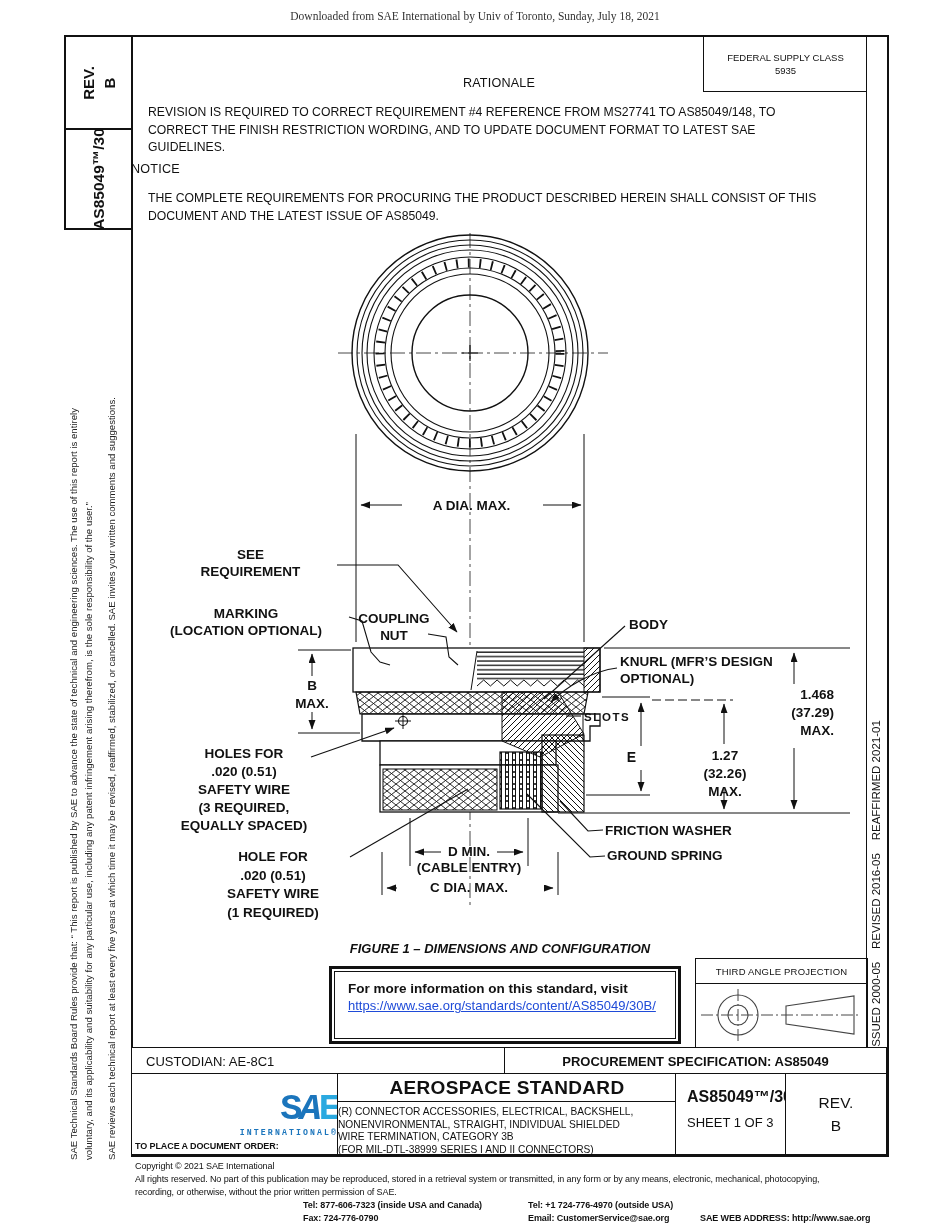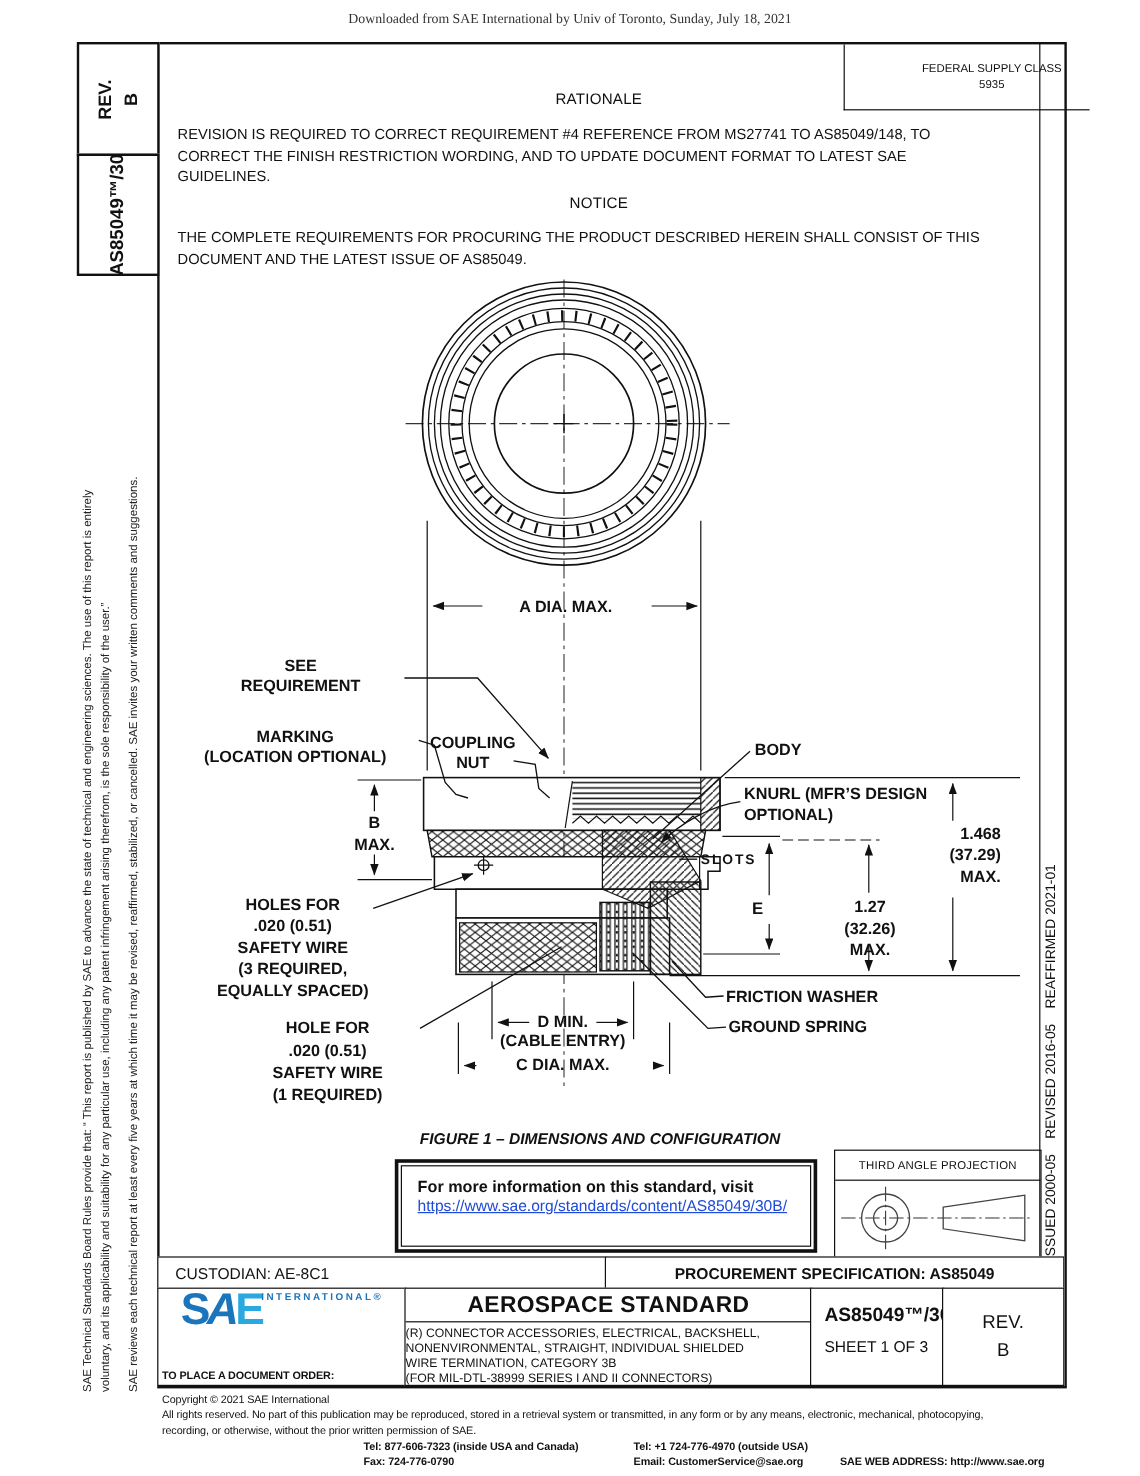--- a/index.html
+++ b/index.html
@@ -4,21 +4,21 @@
 <style>
   html,body{margin:0;padding:0;background:#e8e8e8;}
   .page{position:relative;width:950px;height:1230px;background:#ffffff;overflow:hidden;
         font-family:"Liberation Sans",sans-serif;color:#111;}
   .abs{position:absolute;}
   .serif{font-family:"Liberation Serif",serif;}
   
   .frame{position:absolute;left:131px;top:35px;width:754px;height:1118px;border:2px solid #111;}
   .stripline{position:absolute;left:866px;top:35px;width:0;height:1012px;border-left:1.6px solid #111;}
   .fscbox{position:absolute;left:703px;top:37px;width:163px;height:54px;border-left:1.4px solid #111;border-bottom:1.4px solid #111;
-          display:flex;flex-direction:column;align-items:center;justify-content:center;font-size:9.5px;line-height:13px;padding-left:41px;}
+          display:flex;flex-direction:column;align-items:center;justify-content:center;font-size:9.5px;line-height:13px;}
   .lbox{position:absolute;left:64px;border:2px solid #111;background:#fff;display:flex;align-items:center;justify-content:center;}
   .vtext{transform:rotate(-90deg);white-space:pre-line;text-align:center;font-weight:bold;}
   .rot{position:absolute;transform-origin:top left;transform:rotate(-90deg) translateX(-100%);
        white-space:pre;font-size:9.6px;line-height:15px;color:#222;}
   
   .hdr{position:absolute;font-size:12.6px;letter-spacing:.2px;}
   .bodytxt{position:absolute;font-size:12.2px;line-height:17.5px;white-space:pre-line;}
   
   .lbl{position:absolute;font-weight:bold;font-size:13.5px;line-height:17px;color:#111;white-space:pre-line;}
   .ctr{text-align:center;}
@@ -70,21 +70,21 @@
 
   <div class="fscbox">
     <div>FEDERAL SUPPLY CLASS</div>
     <div>5935</div>
   </div>
 
   <div class="hdr" style="left:131px;top:76px;width:736px;text-align:center;">RATIONALE</div>
   <div class="bodytxt" style="left:148px;top:104px;width:720px;">REVISION IS REQUIRED TO CORRECT REQUIREMENT #4 REFERENCE FROM MS27741 TO AS85049/148, TO
 CORRECT THE FINISH RESTRICTION WORDING, AND TO UPDATE DOCUMENT FORMAT TO LATEST SAE
 GUIDELINES.</div>
-  <div class="hdr" style="left:131px;top:162px;width:736px;text-align:center;">NOTICE</div>
+  <div class="hdr" style="left:131px;top:162px;width:736px;text-align:left;">NOTICE</div>
   <div class="bodytxt" style="left:148px;top:190px;width:720px;">THE COMPLETE REQUIREMENTS FOR PROCURING THE PRODUCT DESCRIBED HEREIN SHALL CONSIST OF THIS
 DOCUMENT AND THE LATEST ISSUE OF AS85049.</div>
 
   <svg class="abs" style="left:131px;top:225px;" width="760" height="700" viewBox="131 225 760 700">
     <defs>
       <marker id="ah" markerWidth="10" markerHeight="8" refX="9" refY="3.5" orient="auto" markerUnits="userSpaceOnUse">
         <path d="M0,0 L9.5,3.5 L0,7 Z" fill="#111"></path>
       </marker>
       <pattern id="knurlp" width="9" height="7" patternUnits="userSpaceOnUse">
         <path d="M0,0 L9,7 M0,7 L9,0" stroke="#111" stroke-width="0.9" fill="none"></path>
@@ -251,21 +251,21 @@
     </svg>
   </div>
 
   <div class="cell f13" style="left:131px;top:1047px;width:375px;height:28px;display:flex;align-items:center;padding-left:14px;">
     <span>CUSTODIAN: AE-8C1</span>
   </div>
   <div class="cell f13" style="left:504px;top:1047px;width:383px;height:28px;display:flex;align-items:center;justify-content:center;font-weight:bold;">
     <span>PROCUREMENT SPECIFICATION: AS85049</span>
   </div>
 
-  <div class="cell" style="left:131px;top:1073px;width:208px;height:82px;display:flex;flex-direction:row;align-items:flex-start;justify-content:center;">
+  <div class="cell" style="left:131px;top:1073px;width:208px;height:82px;display:flex;flex-direction:column;align-items:flex-end;justify-content:center;font-family:Liberation Mono, monospace;">
     <div class="sae-word"><span class="d">S</span><span class="d" style="font-style:italic;">A</span><span class="l">E</span></div>
     <div class="sae-sub">INTERNATIONAL®</div>
   </div>
 
   <div class="cell" style="left:337px;top:1073px;width:340px;height:82px;">
     <div class="aerotitle">AEROSPACE STANDARD</div>
     <div class="subtitle">(R) CONNECTOR ACCESSORIES, ELECTRICAL, BACKSHELL,
 NONENVIRONMENTAL, STRAIGHT, INDIVIDUAL SHIELDED
 WIRE TERMINATION, CATEGORY 3B
 (FOR MIL-DTL-38999 SERIES I AND II CONNECTORS)</div>

